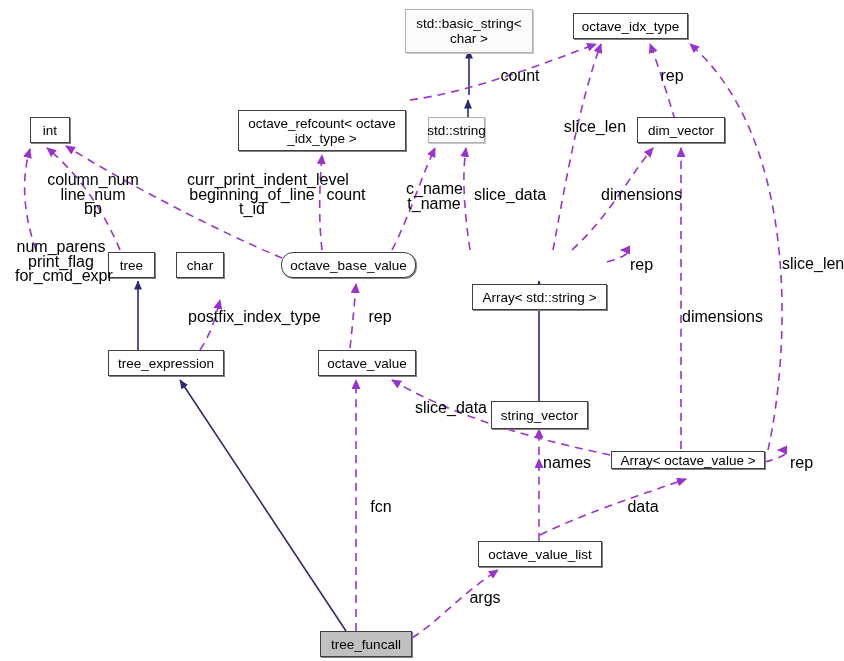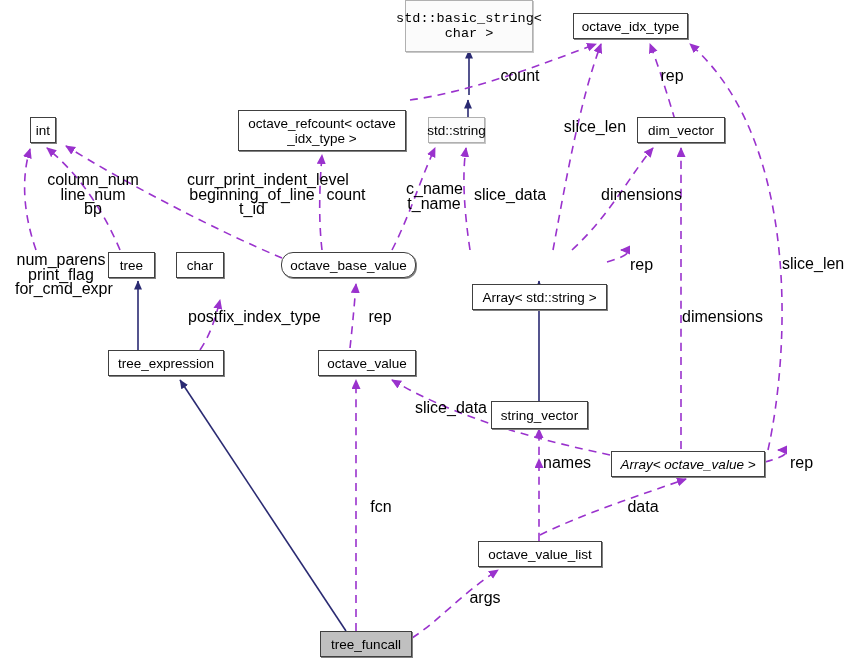--- a/index.html
+++ b/index.html
@@ -109,30 +109,30 @@
       <path d="M540,535 C580,515 640,495 686,479"></path>
 
       <path d="M356,631 C356,560 356,480 356,380"></path>
       <path d="M412,638 C440,620 460,595 498,570"></path>
 
       <path d="M607,262 C628,256 634,250 621,250"></path>
       <path d="M765,462 C788,456 792,450 778,450"></path>
     </g>
   </svg>
 
-  <div class="node dim" style="left:405px; top:0; width:128px; height:52px;font-family:Liberation Mono, monospace;">
+  <div class="node dim" style="left:405px; top:9px; width:128px; height:44px;">
     <span>std::basic_string&lt;
 char &gt;</span>
   </div>
 
   <div class="node" style="left:573px; top:13px; width:115px; height:26px;">
     <span>octave_idx_type</span>
   </div>
 
-  <div class="node" style="left:30px; top:117px; width:26px; height:26px;">
+  <div class="node" style="left:30px; top:117px; width:40px; height:26px;">
     <span>int</span>
   </div>
 
   <div class="node" style="left:238px; top:110px; width:168px; height:41px;">
     <span>octave_refcount&lt; octave
 _idx_type &gt;</span>
   </div>
 
   <div class="node dim" style="left:428px; top:117px; width:57px; height:26px;">
     <span>std::string</span>
@@ -163,21 +163,21 @@
   </div>
 
   <div class="node" style="left:318px; top:350px; width:98px; height:26px;">
     <span>octave_value</span>
   </div>
 
   <div class="node" style="left:491px; top:401px; width:97px; height:28px;">
     <span>string_vector</span>
   </div>
 
-  <div class="node" style="left:611px; top:451px; width:154px; height:26px;font-style:italic;">
+  <div class="node" style="left:611px; top:451px; width:154px; height:18px;">
     <span>Array&lt; octave_value &gt;</span>
   </div>
 
   <div class="node" style="left:478px; top:541px; width:124px; height:26px;">
     <span>octave_value_list</span>
   </div>
 
   <div class="node current" style="left:320px; top:631px; width:92px; height:26px;">
     <span>tree_funcall</span>
   </div>
@@ -200,21 +200,21 @@
 t_name</div>
 
   <div class="elabel" style="left:474px; top:188px; width:68px;">slice_data</div>
 
   <div class="elabel" style="left:563px; top:120px; width:64px;">slice_len</div>
 
   <div class="elabel" style="left:601px; top:188px; width:76px;">dimensions</div>
 
   <div class="elabel left" style="left:782px; top:257px; width:62px;">slice_len</div>
 
-  <div class="elabel" style="left:15px; top:240px; width:92px;margin-top:13px;">num_parens
+  <div class="elabel" style="left:15px; top:240px; width:92px;">num_parens
 print_flag
 for_cmd_expr</div>
 
   <div class="elabel" style="left:188px; top:310px; width:116px;">postfix_index_type</div>
 
   <div class="elabel" style="left:364px; top:310px; width:32px;">rep</div>
 
   <div class="elabel" style="left:682px; top:310px; width:76px;">dimensions</div>
 
   <div class="elabel left" style="left:630px; top:258px; width:32px;">rep</div>

